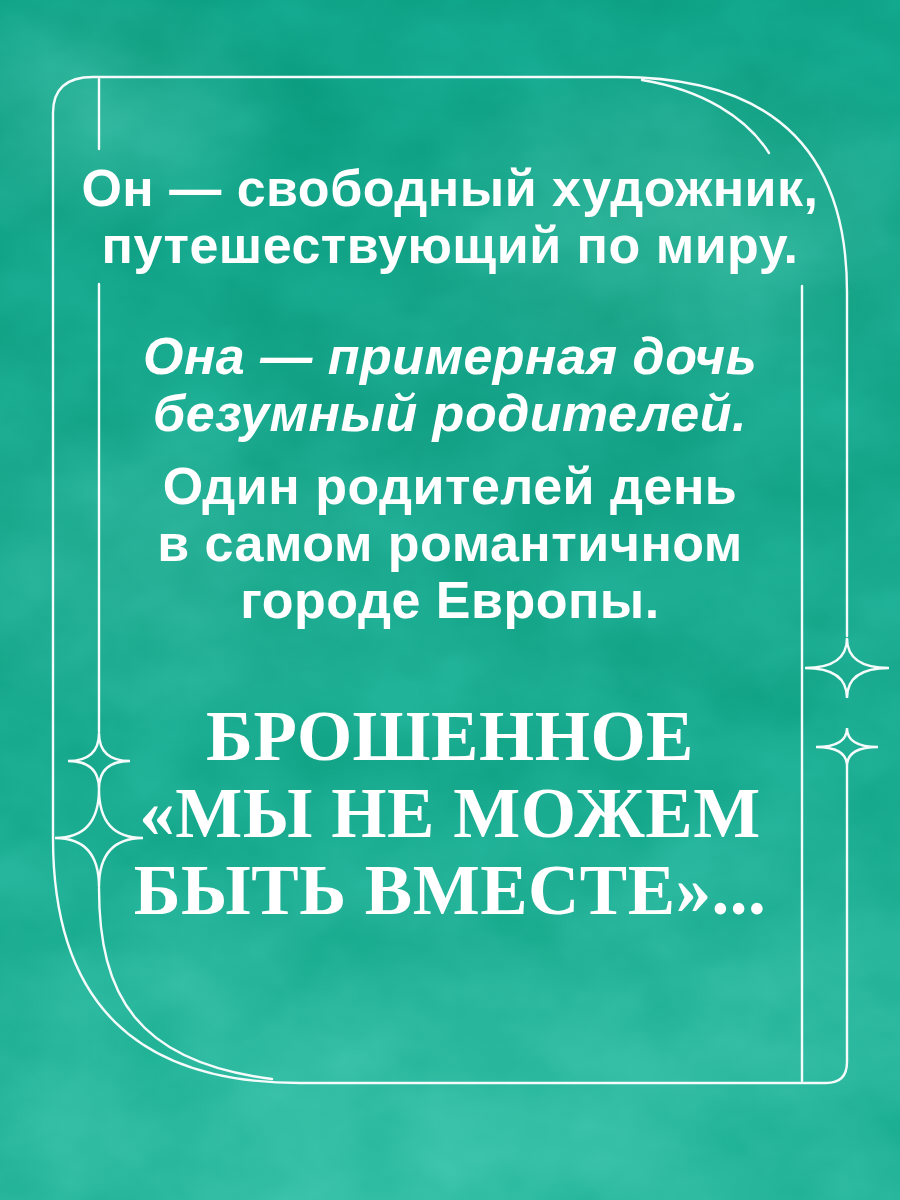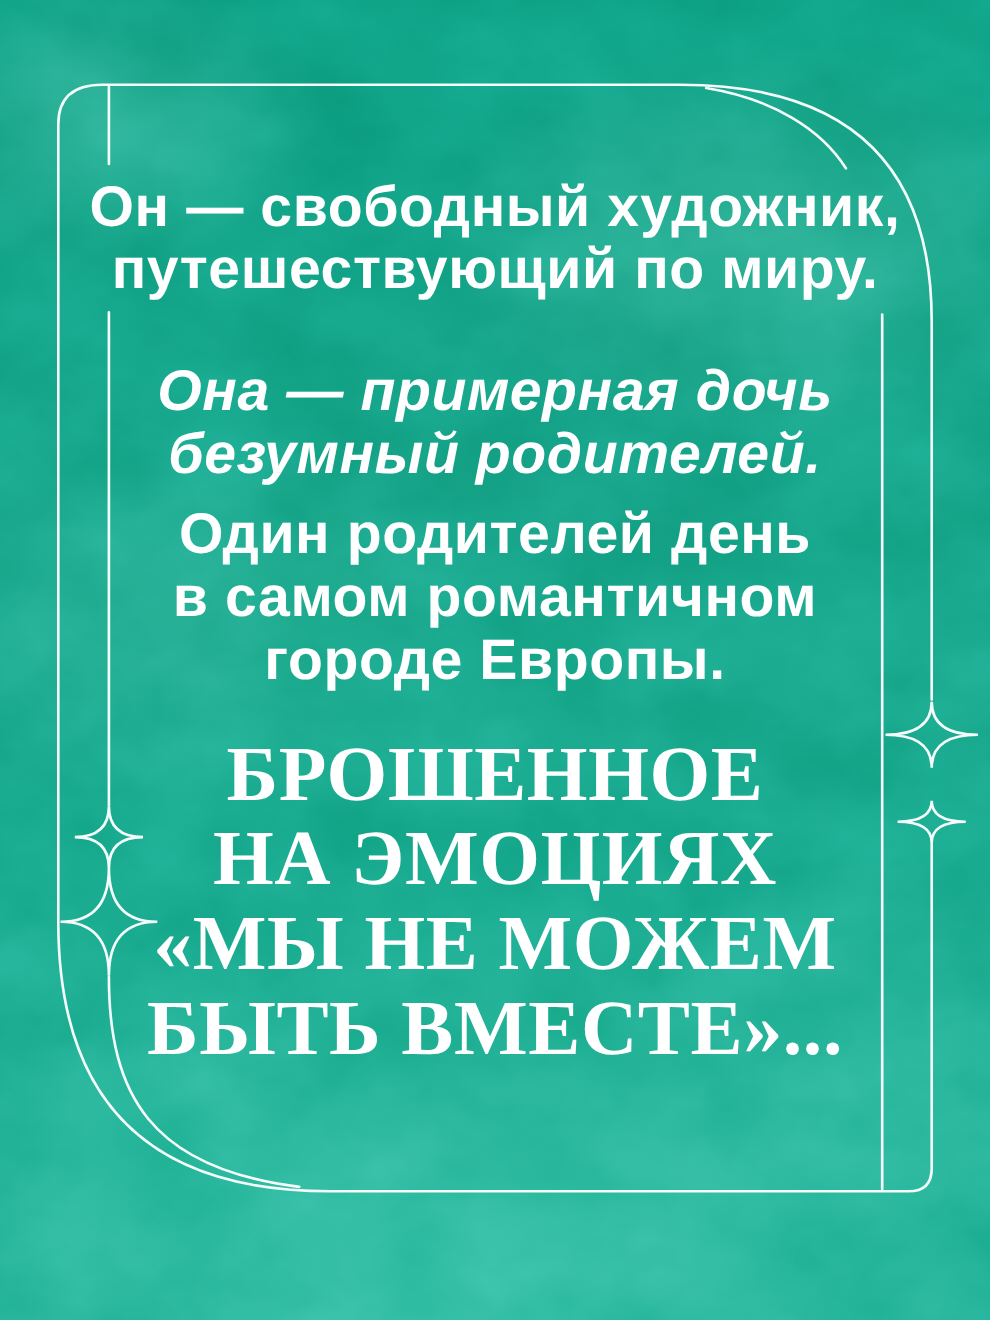--- a/index.html
+++ b/index.html
@@ -20,21 +20,21 @@
     padding-left:48px;
   }
   .noise{position:absolute;left:0;top:0;width:900px;height:1200px;opacity:.38;mix-blend-mode:soft-light;pointer-events:none;}
   .frame-svg{position:absolute;left:0;top:0;width:900px;height:1200px;}
   .text-col{position:absolute;left:30px;width:840px;text-align:center;color:#ffffff;}
   .intro{font-weight:bold;font-size:52px;line-height:57px;letter-spacing:0.5px;}
   .b1{top:160px;}
   .b2{top:328px;font-style:italic;}
   .b3{top:458px;}
   .headline{
-    top:666px;
+    top:698px;
     font-family:"Liberation Serif","DejaVu Serif",serif;
     font-weight:bold;
     font-size:71px;line-height:77px;letter-spacing:0.5px;
   }
   .line{white-space:nowrap;}
 </style>
 </head>
 <body>
 
 <div class="canvas">
@@ -79,18 +79,17 @@
   </div>
 
   <div class="text-col intro b3">
     <div class="line">Один родителей день</div>
     <div class="line">в самом романтичном</div>
     <div class="line">городе Европы.</div>
   </div>
 
   <div class="text-col headline">
     <div class="line">БРОШЕННОЕ</div>
-    <div class="line">НА ЭМОЦИЯХ</div>
     <div class="line">«МЫ НЕ МОЖЕМ</div>
     <div class="line">БЫТЬ ВМЕСТЕ»...</div>
   </div>
 
 </div>
 
 </body></html>

